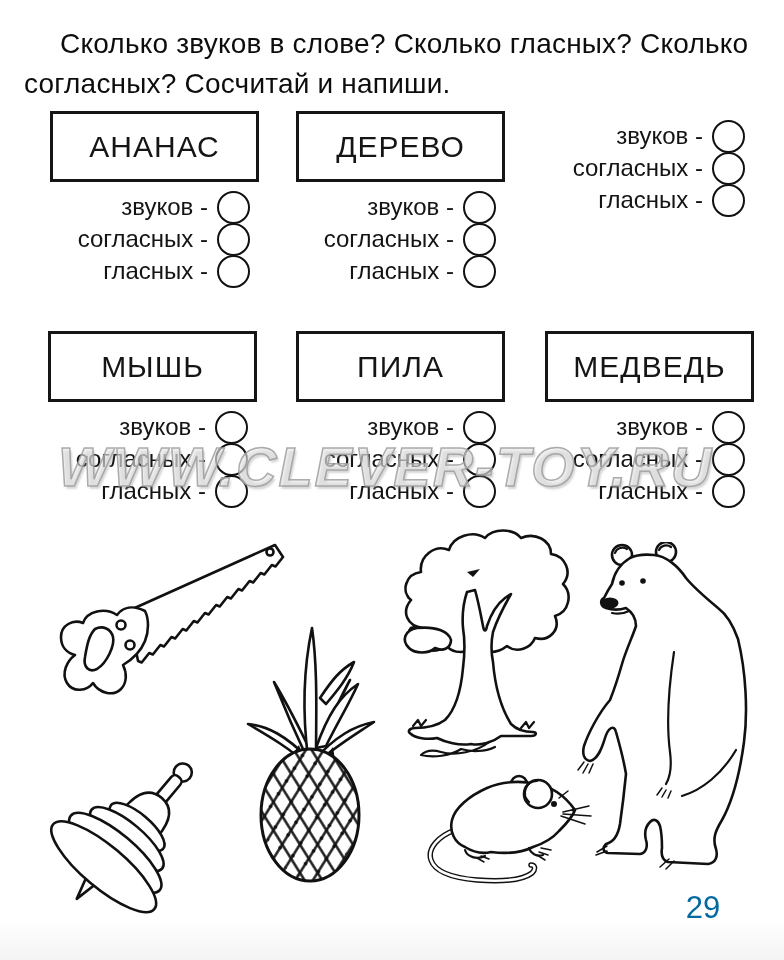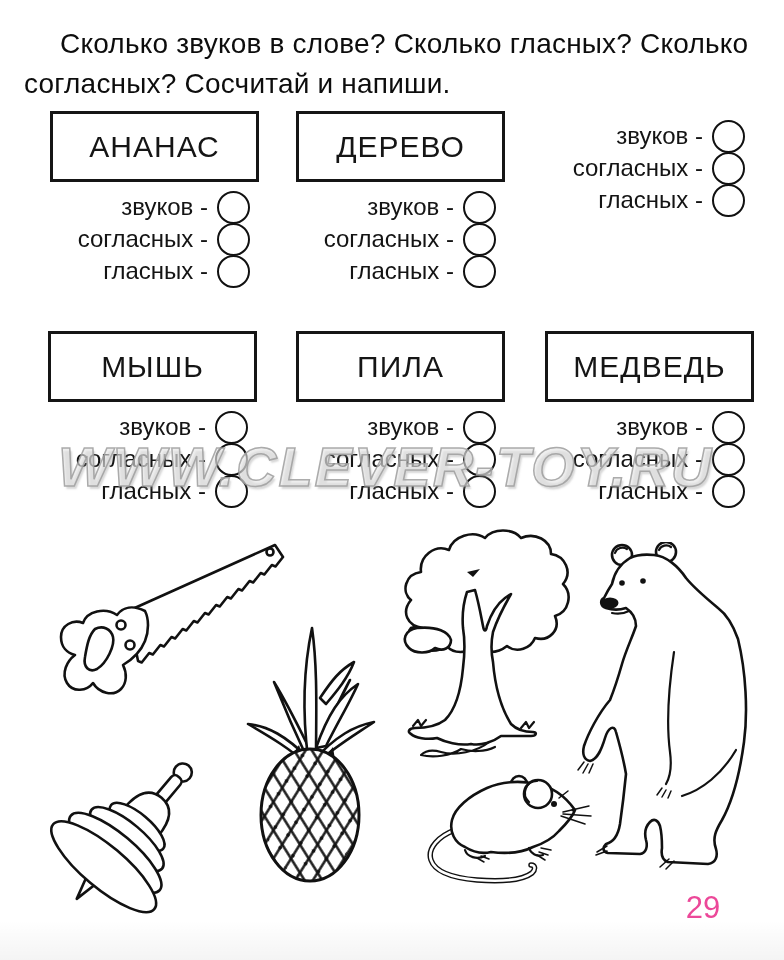--- a/index.html
+++ b/index.html
@@ -15,21 +15,21 @@
   .rows{margin-top:9px;}
   .row{display:flex;justify-content:flex-end;align-items:center;height:32px;}
   .lbl{font-size:24px;margin-right:9px;white-space:nowrap;color:#141414;}
   .circle{width:33px;height:33px;box-sizing:border-box;border:2.5px solid #111;
           border-radius:50%;background:#fff;flex:0 0 auto;}
   .watermark{left:58px;top:434px;width:680px;font-size:56px;font-weight:bold;
              letter-spacing:2px;white-space:nowrap;color:rgba(228,228,228,0.6);
              -webkit-text-stroke:1.5px rgba(158,158,158,0.85);
              text-shadow:2px 3px 2px rgba(140,140,140,0.35);
              pointer-events:none;z-index:50;font-style:italic;}
-  .pagenum{left:668px;top:890px;width:70px;text-align:center;font-size:31px;color:#ec4899;}
+  .pagenum{left:668px;top:890px;width:70px;text-align:center;font-size:31px;color:#0369a1;}
   svg{display:block;}
   .ink{fill:#fff;stroke:#111;stroke-width:2.6;stroke-linejoin:round;stroke-linecap:round;}
   .line{fill:none;stroke:#111;stroke-width:2.2;stroke-linejoin:round;stroke-linecap:round;}
   .thin{fill:none;stroke:#111;stroke-width:1.5;stroke-linecap:round;}
   .dark{fill:#111;stroke:none;}
   .bottomfade{left:0;top:920px;width:784px;height:40px;
               background:linear-gradient(180deg,rgba(0,0,0,0) 0%,rgba(0,0,0,0.045) 100%);}
 </style>
 </head>
 <body>

